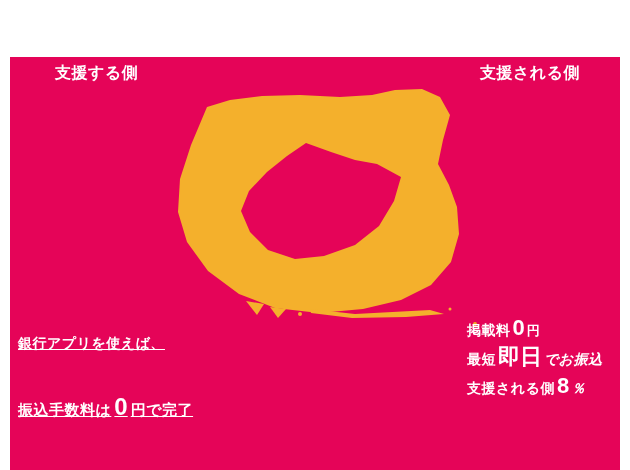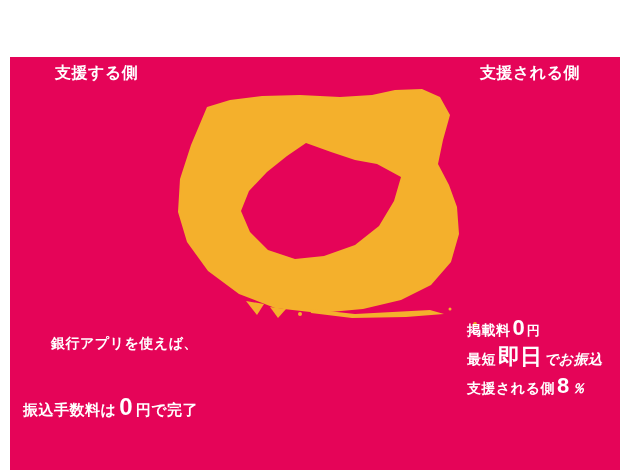--- a/index.html
+++ b/index.html
@@ -42,24 +42,25 @@
   .ring {
     position: absolute;
     left: 0; top: 0;
     width: 610px; height: 354px;
     display: block;
   }
   .note-left {
     position: absolute;
     left: 8px; top: 279px;
     width: 180px;
-    text-align: right;
+    text-align: left;
     color: var(--text);
     font-weight: bold;
     white-space: nowrap;
+    text-decoration: underline;
   }
   .note-left .nl1 {
     font-size: 14px;
     line-height: 1;
     margin-bottom: 9px;
     letter-spacing: 0.5px;
   }
   .note-left .nl2 {
     font-size: 15px;
     line-height: 1;

